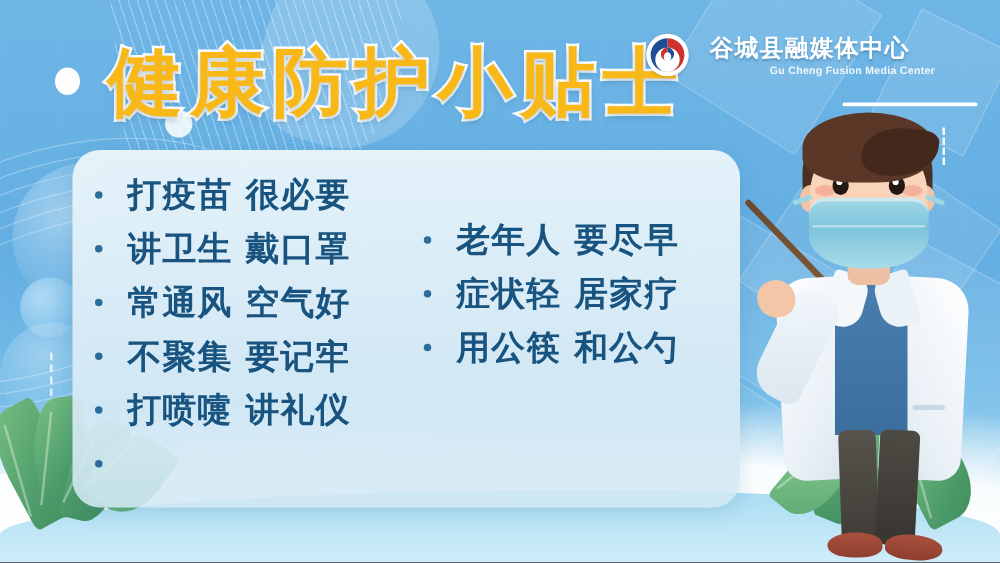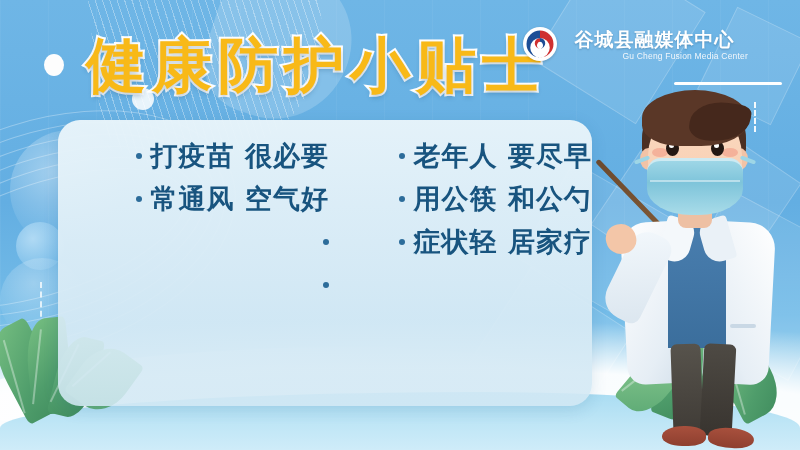--- a/index.html
+++ b/index.html
@@ -158,21 +158,21 @@
     box-shadow: 0 1px 3px rgba(0,0,0,0.18);
     flex: none;
   }
   .logo-text-cn {
     font-size: 19px; font-weight: 700; color: #ffffff; letter-spacing: 1px;
     line-height: 1.05;
     text-shadow: 0 1px 2px rgba(20,70,110,0.35);
     font-family: "DejaVu Sans", "Liberation Sans", sans-serif;
   }
   .logo-text-en {
-    font-size: 8.5px; font-weight: 400; color: #f2f7fb; letter-spacing: 0.2px;
+    font-size: 8.5px; font-weight: 700; color: #f2f7fb; letter-spacing: 0.2px;
     margin-top: 1px;
     font-family: "Liberation Sans", sans-serif;
     margin-left: 48px;
   }
 
   
   .panel {
     position: absolute;
     left: 58px; top: 120px;
     width: 534px; height: 286px;
@@ -183,27 +183,26 @@
     padding: 14px 0 10px 0;
     box-sizing: border-box;
   }
   .col {
     flex: 1;
     display: flex;
     flex-direction: column;
     justify-content: flex-start;
     padding-left: 18px;
   }
-  .col-right { padding-left: 10px; }
+  .col-right { padding-left: 10px; margin-top: 36px; }
   .tip {
     display: flex;
     align-items: center;
     height: 43px;
-    gap: 9px;
-    justify-content: flex-end;
+    gap: 20px;
   }
   .bullet {
     width: 6px; height: 6px; border-radius: 50%;
     background: #2c6c9a;
     flex: none;
   }
   .tip-text {
     font-size: 27px;
     font-weight: 700;
     color: #18547f;
@@ -403,42 +402,51 @@
   </div>
 
   <div class="panel">
     <div class="col col-left">
       <div class="tip">
         <span class="bullet"></span>
         <span class="tip-text">打疫苗 很必要</span>
       </div>
       <div class="tip">
         <span class="bullet"></span>
+        <span class="tip-text">讲卫生 戴口罩</span>
+      </div>
+      <div class="tip">
+        <span class="bullet"></span>
         <span class="tip-text">常通风 空气好</span>
       </div>
       <div class="tip">
         <span class="bullet"></span>
+        <span class="tip-text">不聚集 要记牢</span>
+      </div>
+      <div class="tip">
+        <span class="bullet"></span>
+        <span class="tip-text">打喷嚏 讲礼仪</span>
       </div>
       <div class="tip">
         <span class="bullet"></span>
       </div>
     </div>
 
     <div class="col col-right">
       <div class="tip">
         <span class="bullet"></span>
         <span class="tip-text">老年人 要尽早</span>
       </div>
       <div class="tip">
         <span class="bullet"></span>
+        <span class="tip-text">症状轻 居家疗</span>
+      </div>
+      <div class="tip">
+        <span class="bullet"></span>
         <span class="tip-text">用公筷 和公勺</span>
-      </div>
-      <div class="tip">
-        <span class="bullet"></span>
-        <span class="tip-text">症状轻 居家疗</span>
       </div>
     </div>
   </div>
 
   <div class="doctor">
     <div class="d-part pointer"></div>
     <div class="d-part coat-l"></div>
     <div class="d-part coat-r"></div>
     <div class="d-part shirt"></div>
     <div class="d-part coat-collar-l"></div>

